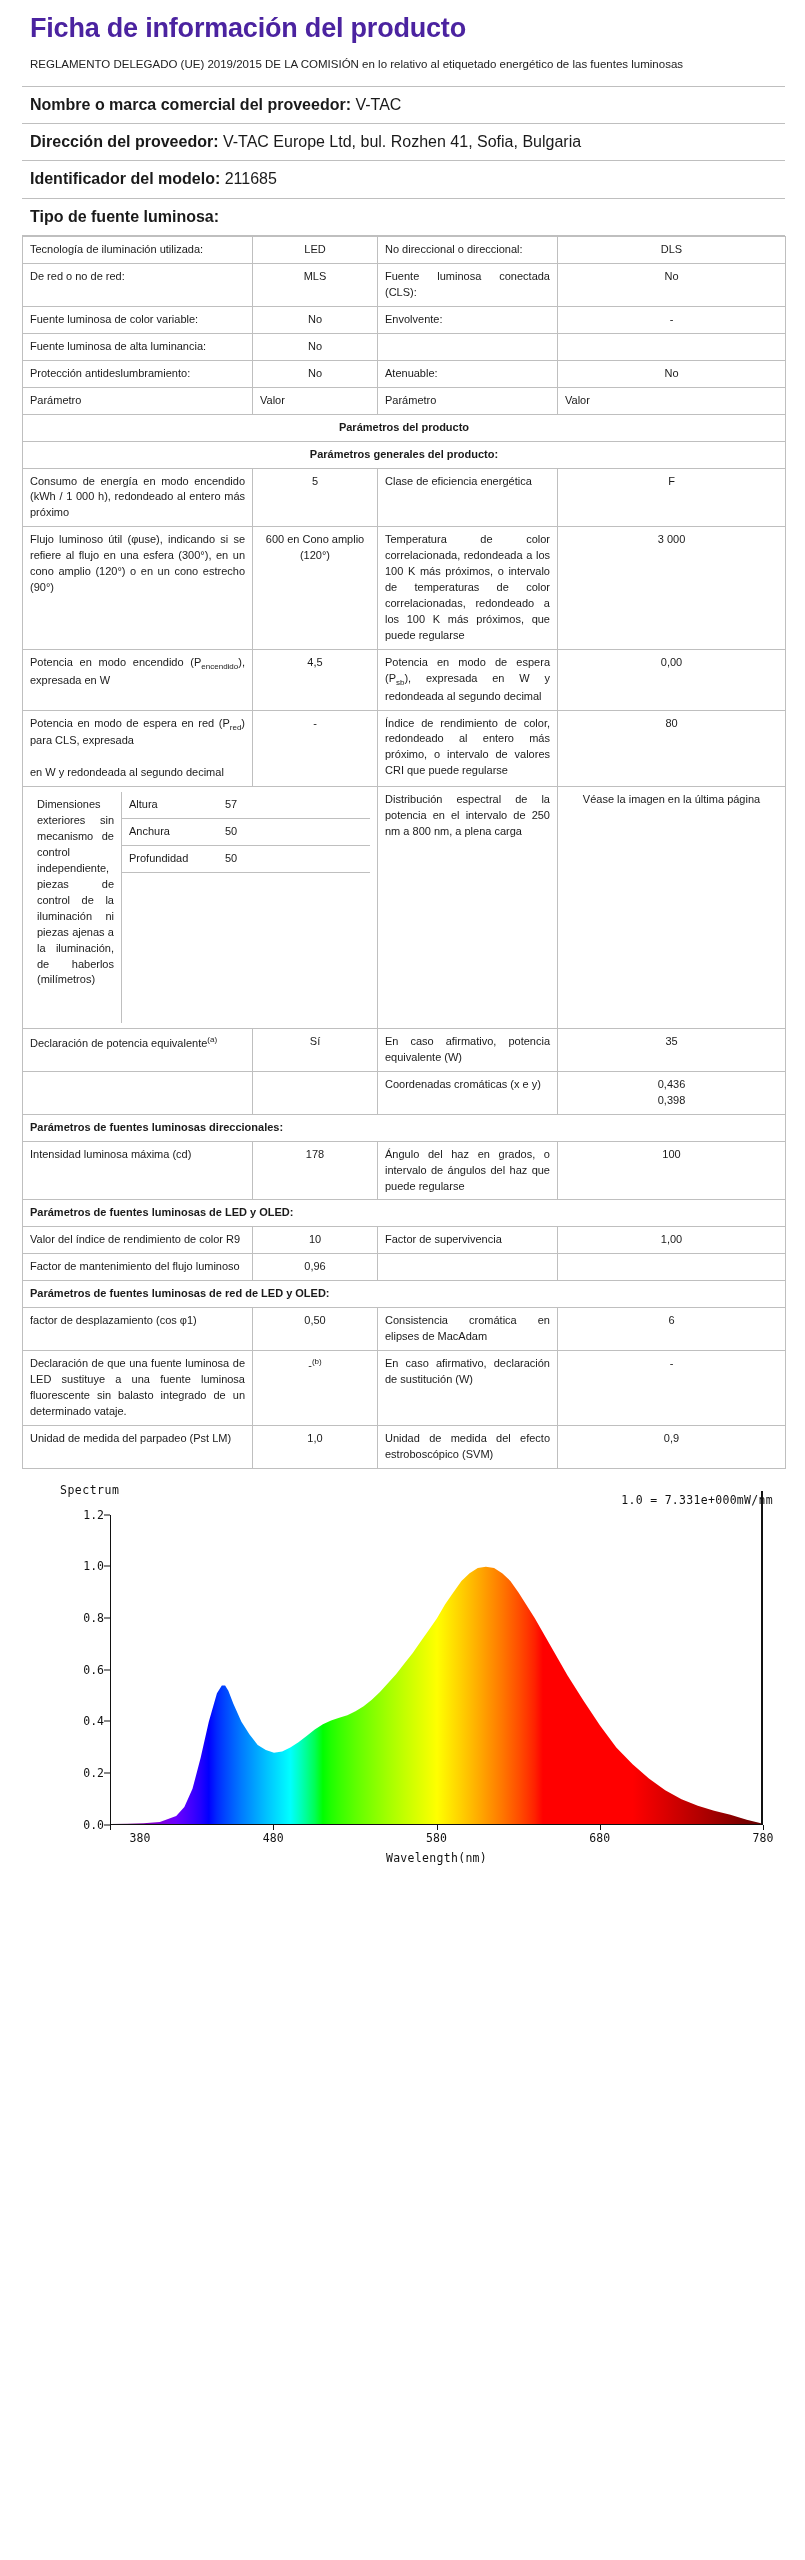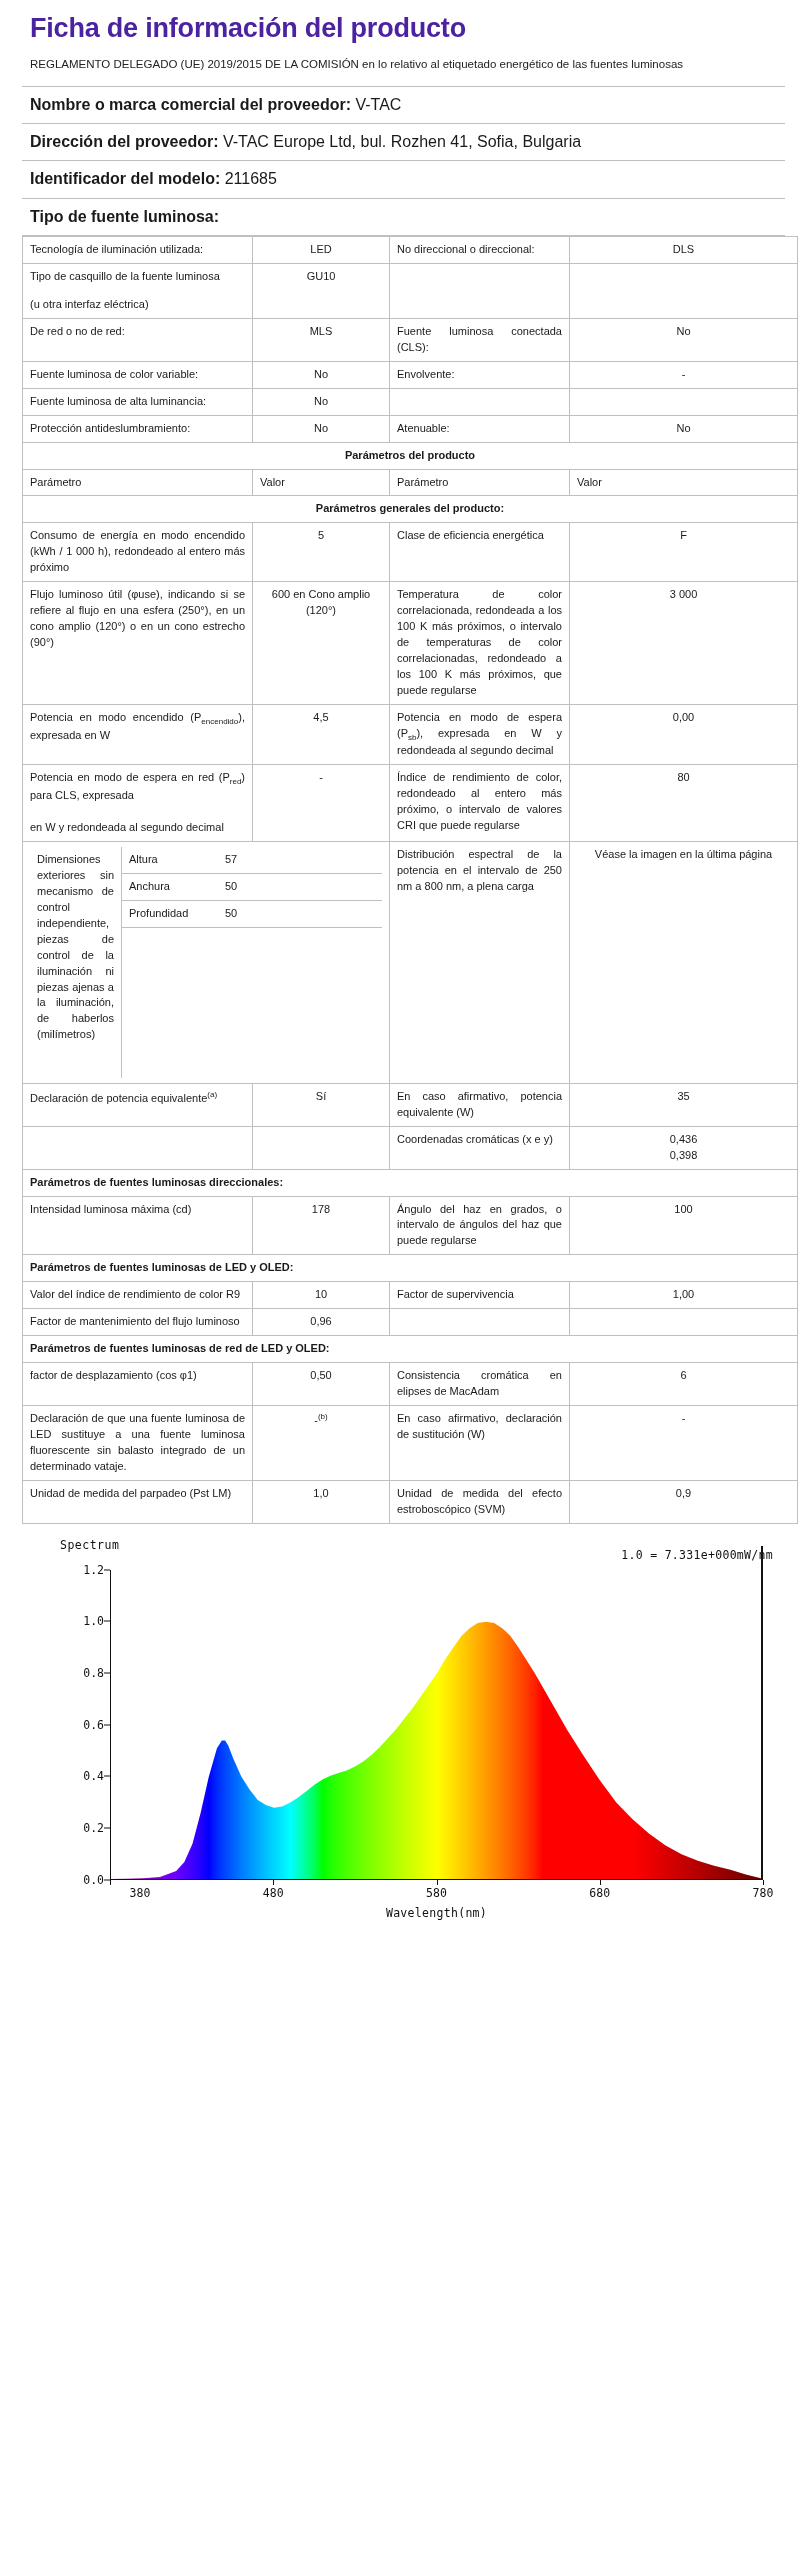--- a/index.html
+++ b/index.html
@@ -57,21 +57,21 @@
     text-align: center;
     font-weight: bold;
     padding: 5px 4px;
   }
   td.sect-left {
     text-align: left;
     font-weight: bold;
     padding: 5px 8px;
   }
   .c1 { width: 230px; }
-  .c2 { width: 137px; }
+  .c2 { width: 125px; }
   .c3 { width: 180px; }
   .c4 { width: 228px; }
   sub { font-size: 8px; }
   sup { font-size: 8px; }
   .dimwrap { display: flex; }
   .dimlabel {
     width: 92px;
     flex: 0 0 92px;
     border-right: 1px solid #bfbfbf;
     padding: 5px 7px;
@@ -207,29 +207,20 @@
 
   <table class="t">
     <tbody>
         <tr>
       <td class="c1 label">Tecnología de iluminación utilizada:</td>
       <td class="c2 val">LED</td>
       <td class="c3 label">No direccional o direccional:</td>
       <td class="c4 val">DLS</td>
     </tr>
     <tr>
-      <td class="c1 label">
-        <span>Tipo de casquillo de la fuente luminosa</span>
-        <div style="margin-top:12px">(u otra interfaz eléctrica)</div>
-      </td>
-      <td class="c2 val">GU10</td>
-      <td class="c3 label"></td>
-      <td class="c4 val"></td>
-    </tr>
-    <tr>
       <td class="c1 label">De red o no de red:</td>
       <td class="c2 val">MLS</td>
       <td class="c3 label">Fuente luminosa conectada (CLS):</td>
       <td class="c4 val">No</td>
     </tr>
     <tr>
       <td class="c1 label">Fuente luminosa de color variable:</td>
       <td class="c2 val">No</td>
       <td class="c3 label">Envolvente:</td>
       <td class="c4 val">-</td>
@@ -241,39 +232,39 @@
       <td class="c4 val"></td>
     </tr>
     <tr>
       <td class="c1 label">Protección antideslumbramiento:</td>
       <td class="c2 val">No</td>
       <td class="c3 label">Atenuable:</td>
       <td class="c4 val">No</td>
     </tr>
 
     <tr>
-      <td class="sect" colspan="4">Parámetros del producto</td>
-    </tr>
-    <tr>
       <td class="c1">Parámetro</td>
       <td class="c2">Valor</td>
       <td class="c3">Parámetro</td>
       <td class="c4">Valor</td>
     </tr>
     <tr>
+      <td class="sect" colspan="4">Parámetros del producto</td>
+    </tr>
+    <tr>
       <td class="sect" colspan="4">Parámetros generales del producto:</td>
     </tr>
     <tr>
       <td class="c1 label">Consumo de energía en modo encendido (kWh / 1 000 h), redondeado al entero más próximo</td>
       <td class="c2 val">5</td>
       <td class="c3 label">Clase de eficiencia energética</td>
       <td class="c4 val">F</td>
     </tr>
     <tr>
-      <td class="c1 label">Flujo luminoso útil (φuse), indicando si se refiere al flujo en una esfera (250°), en un cono amplio (120°) o en un cono estrecho (90°)</td>
+      <td class="c1 label">Flujo luminoso útil (φuse), indicando si se refiere al flujo en una esfera (300°), en un cono amplio (120°) o en un cono estrecho (90°)</td>
       <td class="c2 val">600 en Cono amplio (120°)</td>
       <td class="c3 label">Temperatura de color correlacionada, redondeada a los 100 K más próximos, o intervalo de temperaturas de color correlacionadas, redondeado a los 100 K más próximos, que puede regularse</td>
       <td class="c4 val">3 000</td>
     </tr>
     <tr>
       <td class="c1 label">Potencia en modo encendido (P<sub>encendido</sub>), expresada en W</td>
       <td class="c2 val">4,5</td>
       <td class="c3 label">Potencia en modo de espera (P<sub>sb</sub>), expresada en W y redondeada al segundo decimal</td>
       <td class="c4 val">0,00</td>
     </tr>

